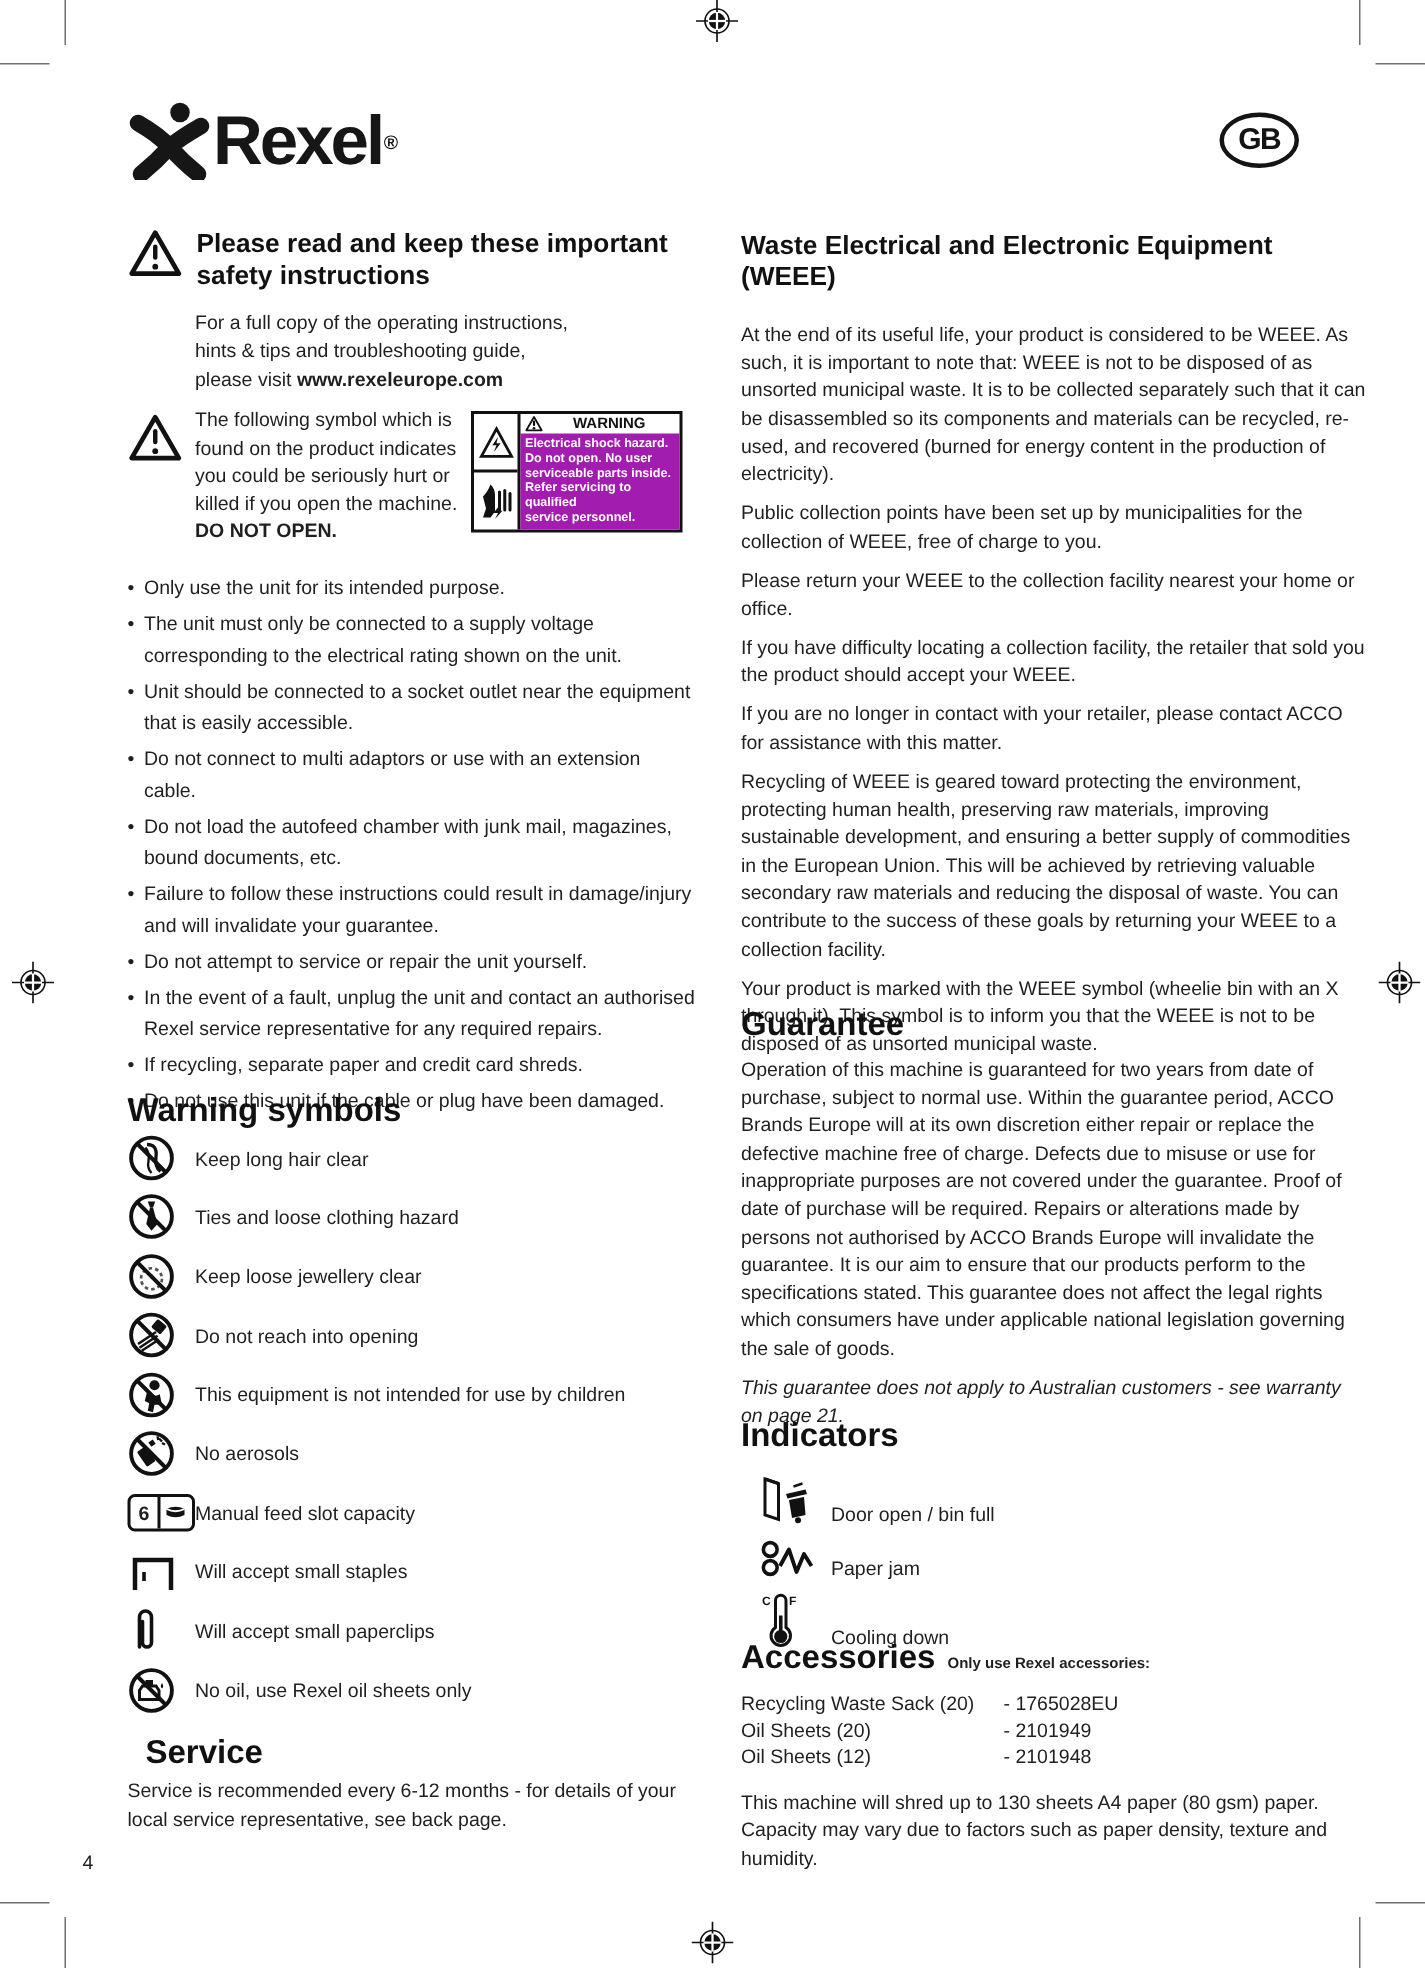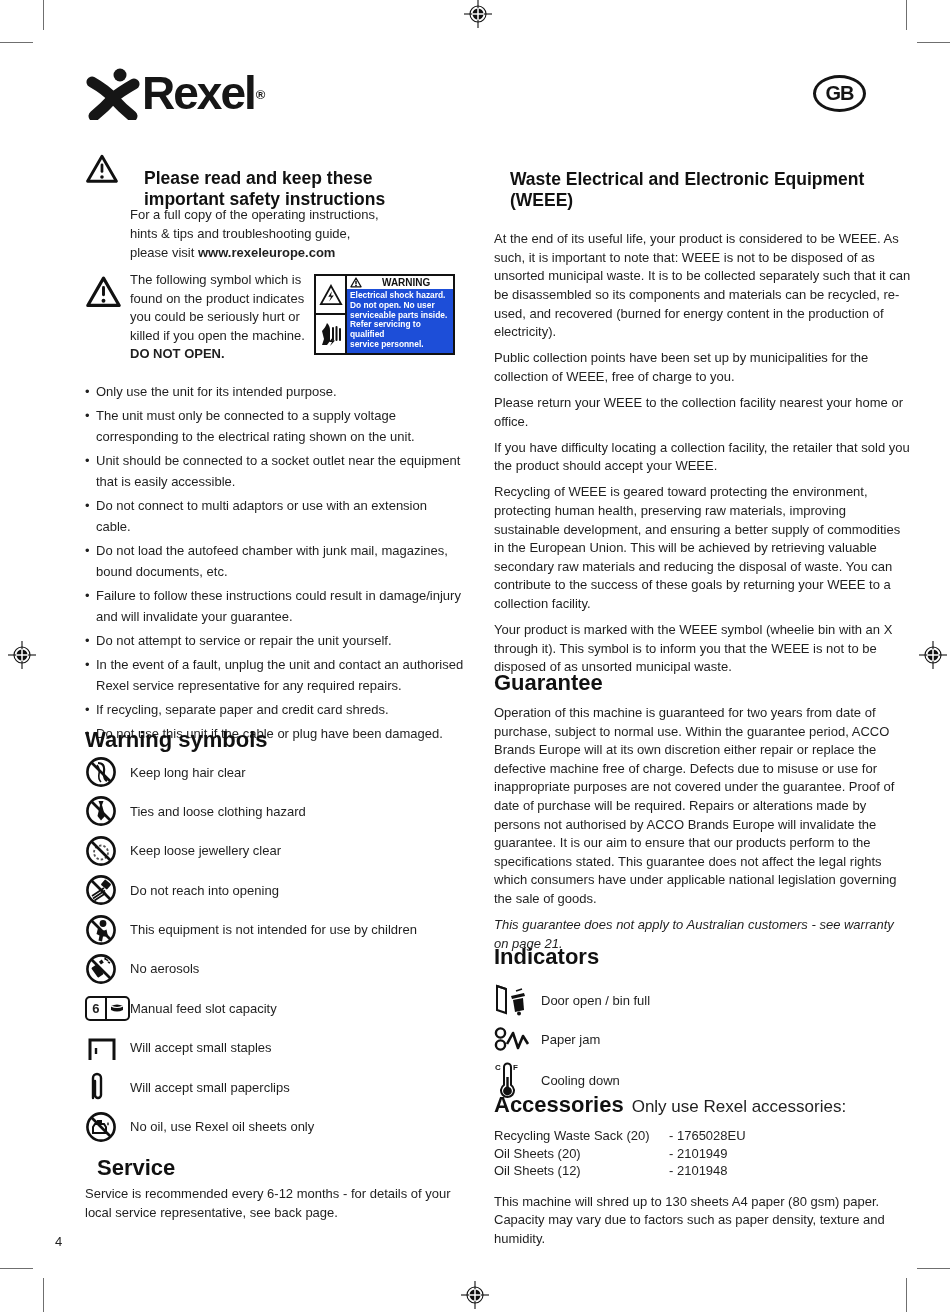--- a/index.html
+++ b/index.html
@@ -10,39 +10,39 @@
   
   .reg{position:absolute;width:28px;height:28px;}
   
   .logo{position:absolute;left:84px;top:68px;display:flex;align-items:flex-start;}
   .logo-word{font-size:46px;font-weight:bold;letter-spacing:-2px;color:#161616;line-height:50px;}
   .logo-reg{font-size:13px;font-weight:bold;vertical-align:top;position:relative;top:2px;left:1px;}
   .gb-badge{position:absolute;left:813px;top:75px;width:47px;height:31px;border:3px solid #141414;
             border-radius:50%;display:flex;align-items:center;justify-content:center;
             font-weight:bold;font-size:20px;color:#141414;letter-spacing:-1px;}
   h2{font-size:22px;font-weight:bold;color:#111;margin:0;}
-  h3{font-size:17.5px;font-weight:bold;color:#111;margin:16px;line-height:1.18;}
+  h3{font-size:17.5px;font-weight:bold;color:#111;margin:0;line-height:1.18;}
   p{margin:0 0 7.5px 0;font-size:13px;line-height:18.6px;}
   .b{font-weight:bold;}
   .it{font-style:italic;}
   
   .safety-head{position:absolute;left:85px;top:152px;width:378px;display:flex;gap:9px;}
   .intro{position:absolute;left:130px;top:205px;width:330px;font-size:13px;line-height:19px;}
   .note-block{position:absolute;left:85px;top:271px;width:378px;}
   .note-tri{position:absolute;left:0;top:4px;}
   .note-text{position:absolute;left:45px;top:0;width:192px;font-size:13px;line-height:18.6px;}
   
   .wlabel{position:absolute;right:8px;top:3px;width:137px;border:2px solid #111;background:#fff;
           display:grid;grid-template-columns:31px 1fr;}
   .wlabel-icons{display:flex;flex-direction:column;border-right:2px solid #111;}
   .wlabel-icons .cell{flex:1;display:flex;align-items:center;justify-content:center;border-bottom:2px solid #111;padding:1px;}
   .wlabel-icons .cell:last-child{border-bottom:none;}
   .wlabel-right{display:flex;flex-direction:column;}
   .wlabel-head{display:flex;align-items:center;gap:20px;padding:1px 3px;font-size:10px;font-weight:bold;color:#111;}
-  .wlabel-body{background:#1d4ed8;color:#fff;font-size:8.4px;font-weight:bold;line-height:9.8px;padding:2px 3px 3px 3px;flex:1;}
+  .wlabel-body{background:#a21caf;color:#fff;font-size:8.4px;font-weight:bold;line-height:9.8px;padding:2px 3px 3px 3px;flex:1;}
   
   .bullets{position:absolute;left:85px;top:381px;width:380px;list-style:none;margin:0;padding:0;}
   .bullets li{position:relative;padding-left:11px;font-size:13px;line-height:21px;margin-bottom:3px;}
   .bullets li::before{content:"•";position:absolute;left:0;top:0;}
   
   .wsym-title{position:absolute;left:85px;top:727px;}
   .wsym-list{position:absolute;left:85px;top:756px;width:378px;display:flex;flex-direction:column;}
   .wsym-row{display:flex;align-items:center;min-height:32px;margin-bottom:7.4px;}
   .wsym-ic{width:45px;flex:0 0 45px;display:flex;align-items:center;}
   .wsym-label{font-size:13px;}
@@ -52,26 +52,26 @@
   
   .service-title{position:absolute;left:85px;top:1155px;margin-left:12px;}
   .service-body{position:absolute;left:85px;top:1185px;width:378px;}
   .pagenum{position:absolute;left:55px;top:1234px;font-size:13px;}
   
   .weee{position:absolute;left:494px;top:153px;width:417px;}
   .weee h3{margin-bottom:10px;}
   .guarantee{position:absolute;left:494px;top:670px;width:417px;}
   .guarantee h2{margin-bottom:8px;}
   .indicators{position:absolute;left:494px;top:944px;width:417px;}
-  .ind-row{display:flex;align-items:center;margin-top:8px;}
+  .ind-row{display:flex;align-items:flex-end;margin-top:8px;margin-left:13px;}
   .ind-ic{width:47px;flex:0 0 47px;display:flex;align-items:center;}
   .ind-label{font-size:13px;}
   .accessories{position:absolute;left:494px;top:1092px;width:417px;}
   .acc-head{display:flex;align-items:baseline;gap:8px;margin-bottom:9px;}
-  .acc-sub{font-size:17px;font-weight:normal;}
+  .acc-sub{font-size:10px;font-weight:bold;}
   .acc-row{display:flex;font-size:13px;line-height:17.6px;}
   .acc-name{width:175px;flex:0 0 175px;}
   .acc-note{margin-top:13px;}
   svg{display:block;}
 </style>
 </head>
 <body>
 
 <div class="page">
 
@@ -331,20 +331,21 @@
   <div class="weee">
     <h3>
       <span>Waste Electrical and Electronic Equipment</span><br>
       <span>(WEEE)</span>
     </h3>
     <div style="height:10px"></div>
     <p>At the end of its useful life, your product is considered to be WEEE. As such, it is important to note that: WEEE is not to be disposed of as unsorted municipal waste. It is to be collected separately such that it can be disassembled so its components and materials can be recycled, re-used, and recovered (burned for energy content in the production of electricity).</p>
     <p>Public collection points have been set up by municipalities for the collection of WEEE, free of charge to you.</p>
     <p>Please return your WEEE to the collection facility nearest your home or office.</p>
     <p>If you have difficulty locating a collection facility, the retailer that sold you the product should accept your WEEE.</p>
+    <p>If you are no longer in contact with your retailer, please contact ACCO for assistance with this matter.</p>
     <p>Recycling of WEEE is geared toward protecting the environment, protecting human health, preserving raw materials, improving sustainable development, and ensuring a better supply of commodities in the European Union. This will be achieved by retrieving valuable secondary raw materials and reducing the disposal of waste. You can contribute to the success of these goals by returning your WEEE to a collection facility.</p>
     <p>Your product is marked with the WEEE symbol (wheelie bin with an X through it). This symbol is to inform you that the WEEE is not to be disposed of as unsorted municipal waste.</p>
   </div>
 
   <div class="guarantee">
     <h2>Guarantee</h2>
     <p>Operation of this machine is guaranteed for two years from date of purchase, subject to normal use. Within the guarantee period, ACCO Brands Europe will at its own discretion either repair or replace the defective machine free of charge. Defects due to misuse or use for inappropriate purposes are not covered under the guarantee. Proof of date of purchase will be required. Repairs or alterations made by persons not authorised by ACCO Brands Europe will invalidate the guarantee. It is our aim to ensure that our products perform to the specifications stated. This guarantee does not affect the legal rights which consumers have under applicable national legislation governing the sale of goods.</p>
     <p class="it">This guarantee does not apply to Australian customers - see warranty on page 21.</p>
   </div>
 

